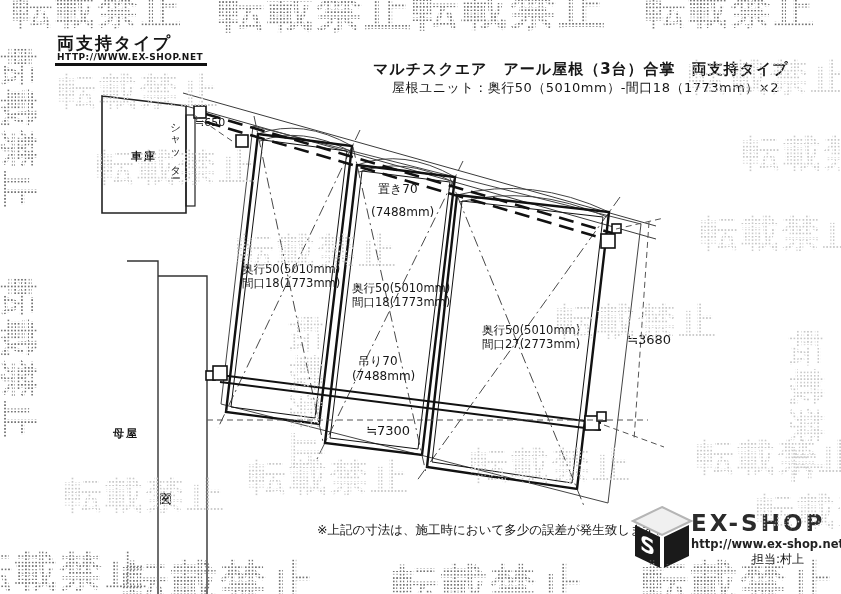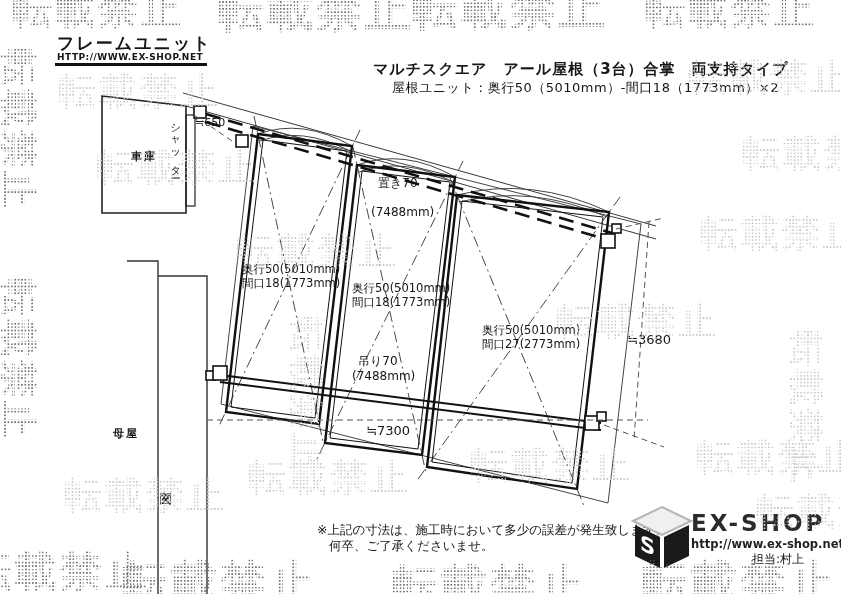--- a/index.html
+++ b/index.html
@@ -95,52 +95,51 @@
     </g>
     <g stroke="#555" stroke-width="1" stroke-dasharray="6 4" fill="none">
       <line x1="194" y1="115" x2="235" y2="143"></line>
       <line x1="207" y1="420" x2="648" y2="420"></line>
       <line x1="649" y1="222" x2="634" y2="440"></line>
       <line x1="616" y1="229" x2="664" y2="218"></line>
       <line x1="604" y1="425" x2="664" y2="447"></line>
     </g>
   </svg>
 
-  <div class="lbl logo-name" style="left:57px;top:34px">フレームユニット</div>
+  <div class="lbl logo-name" style="left:57px;top:34px">両支持タイプ</div>
   <div class="lbl logo-url" style="left:57px;top:52px">HTTP://WWW.EX-SHOP.NET</div>
   <div class="logo-bar" style="left:55px;top:63px;width:152px;height:3px"></div>
 
   <div class="lbl t1" style="left:373px;top:61px">マルチスクエア　アール屋根（3台）合掌　両支持タイプ</div>
   <div class="lbl t2" style="left:392px;top:81px">屋根ユニット：奥行50（5010mm）-間口18（1773mm）×2</div>
 
   <div class="lbl room" style="left:131px;top:151px">車庫</div>
   <div class="lbl vtext" style="left:170px;top:116px;font-size:10.5px">シャッター</div>
   <div class="lbl dim-sm" style="left:195px;top:117px">≒650</div>
 
-  <div class="lbl draw-lbl" style="left:378px;top:177px;font-size:12px">置き70</div>
+  <div class="lbl draw-lbl" style="left:378px;top:183px;font-size:12px">置き70</div>
   <div class="lbl draw-lbl" style="left:371px;top:206px;font-size:12px">(7488mm)</div>
 
   <div class="lbl draw-lbl" style="left:242px;top:263px">奥行50(5010mm)</div>
   <div class="lbl draw-lbl" style="left:242px;top:277px">間口18(1773mm)</div>
   <div class="lbl draw-lbl" style="left:352px;top:282px">奥行50(5010mm)</div>
   <div class="lbl draw-lbl" style="left:352px;top:296px">間口18(1773mm)</div>
   <div class="lbl draw-lbl" style="left:482px;top:324px">奥行50(5010mm)</div>
   <div class="lbl draw-lbl" style="left:482px;top:338px">間口27(2773mm)</div>
 
   <div class="lbl draw-lbl" style="left:358px;top:355px;font-size:12px">吊り70</div>
   <div class="lbl draw-lbl" style="left:352px;top:370px;font-size:12px">(7488mm)</div>
 
   <div class="lbl dim" style="left:366px;top:424px">≒7300</div>
   <div class="lbl dim" style="left:627px;top:333px">≒3680</div>
 
   <div class="lbl room" style="left:113px;top:428px">母屋</div>
   <div class="lbl vtext" style="left:158px;top:482px;font-size:12px">玄関</div>
 
   <div class="lbl note-line" style="left:317px;top:523px">※上記の寸法は、施工時において多少の誤差が発生致します。</div>
-  <div class="lbl note-line" style="left:329px;top:539px">何卒、ご了承くださいませ。</div>
 
   <svg width="62" height="68" viewBox="0 0 62 68" style="position:absolute;left:631px;top:505px">
     <polygon points="31,2 60,16 31,30 2,16" fill="#f0f0f0" stroke="#b5b5b5" stroke-width="2"></polygon>
     <polygon points="4,20 29,32 29,63 4,51" fill="#1a1a1a"></polygon>
     <polygon points="33,32 58,20 58,51 33,63" fill="#1a1a1a"></polygon>
     <text x="9" y="40" transform="skewY(25)" font-size="21" font-weight="bold" fill="#ffffff" font-family="DejaVu Sans, sans-serif">S</text>
   </svg>
   <div class="lbl brand" style="left:691px;top:510px">EX-SHOP</div>
   <div class="lbl brand-url" style="left:691px;top:538px">http://www.ex-shop.net</div>
   <div class="lbl contact" style="left:752px;top:553px">担当:村上</div>

